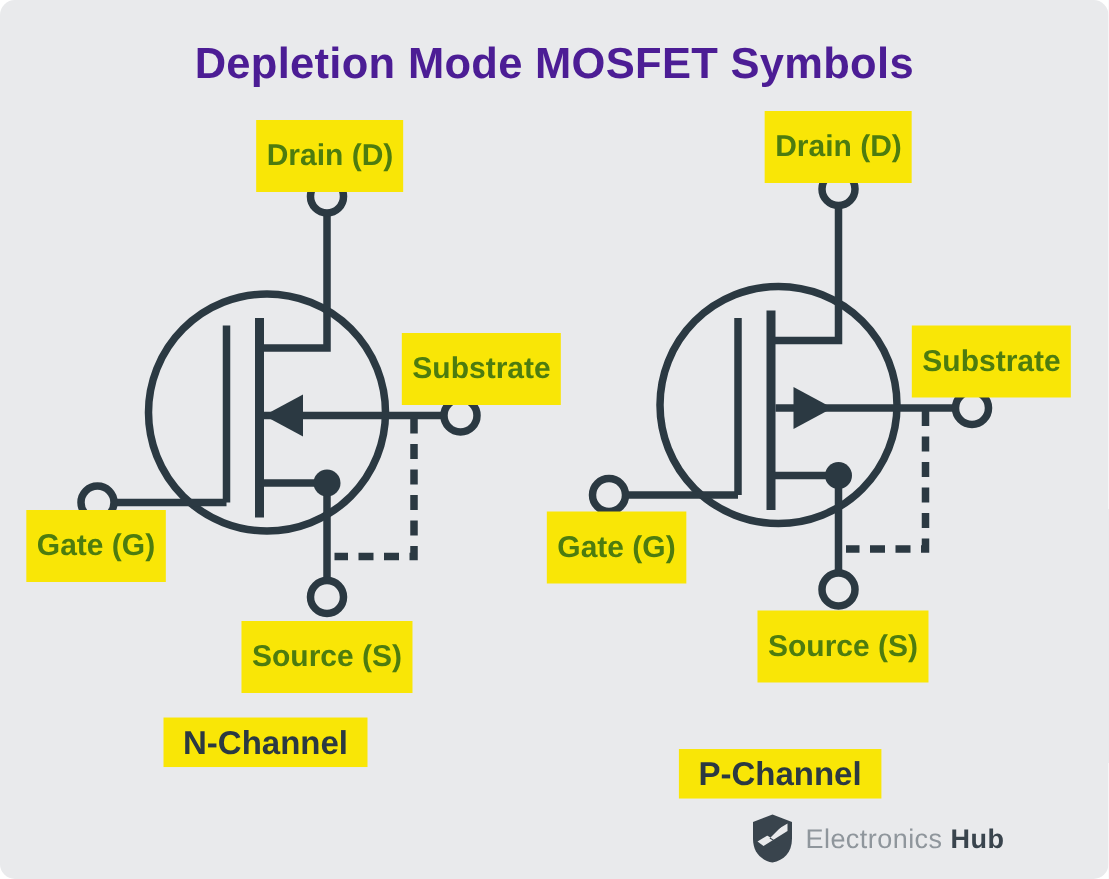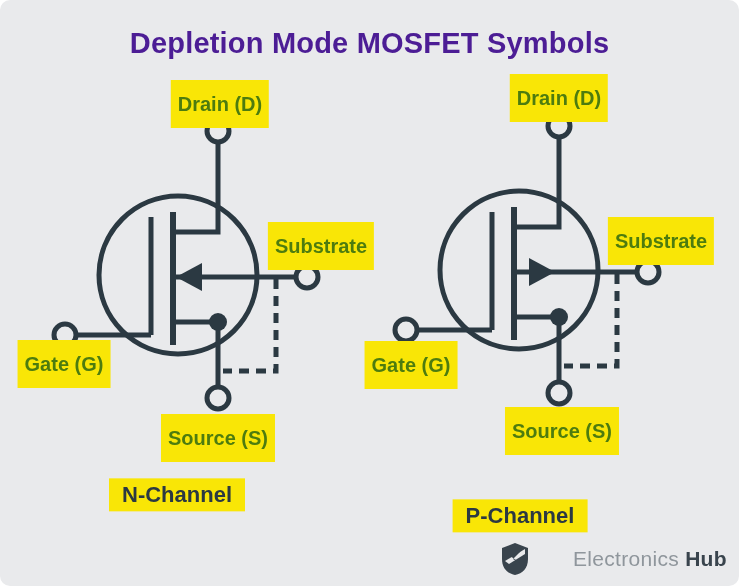--- a/index.html
+++ b/index.html
@@ -18,21 +18,21 @@
     padding:12px 7px;line-height:1.2;
   }
   .caption{
     position:absolute;transform:translate(-50%,-50%);white-space:nowrap;
     background:#f9e606;color:#2b3942;font-weight:bold;font-size:22px;
     padding:4px 13px;line-height:1.15;
   }
   .logo{
     position:absolute;left:501px;top:542px;display:flex;align-items:center;gap:8px;
   }
-  .logo-text{font-size:21px;color:#8f969c;letter-spacing:.3px;margin-left:36px;}
+  .logo-text{font-size:18px;color:#8f969c;letter-spacing:.3px;}
   .logo-text b{color:#39444d;font-weight:bold;}
 </style>
 </head>
 <body>
 
 <div class="canvas">
 
   <h1 class="title">Depletion Mode MOSFET Symbols</h1>
 
   <svg class="sym" style="left:20px;top:85px" width="320" height="340" viewBox="0 0 320 340">

